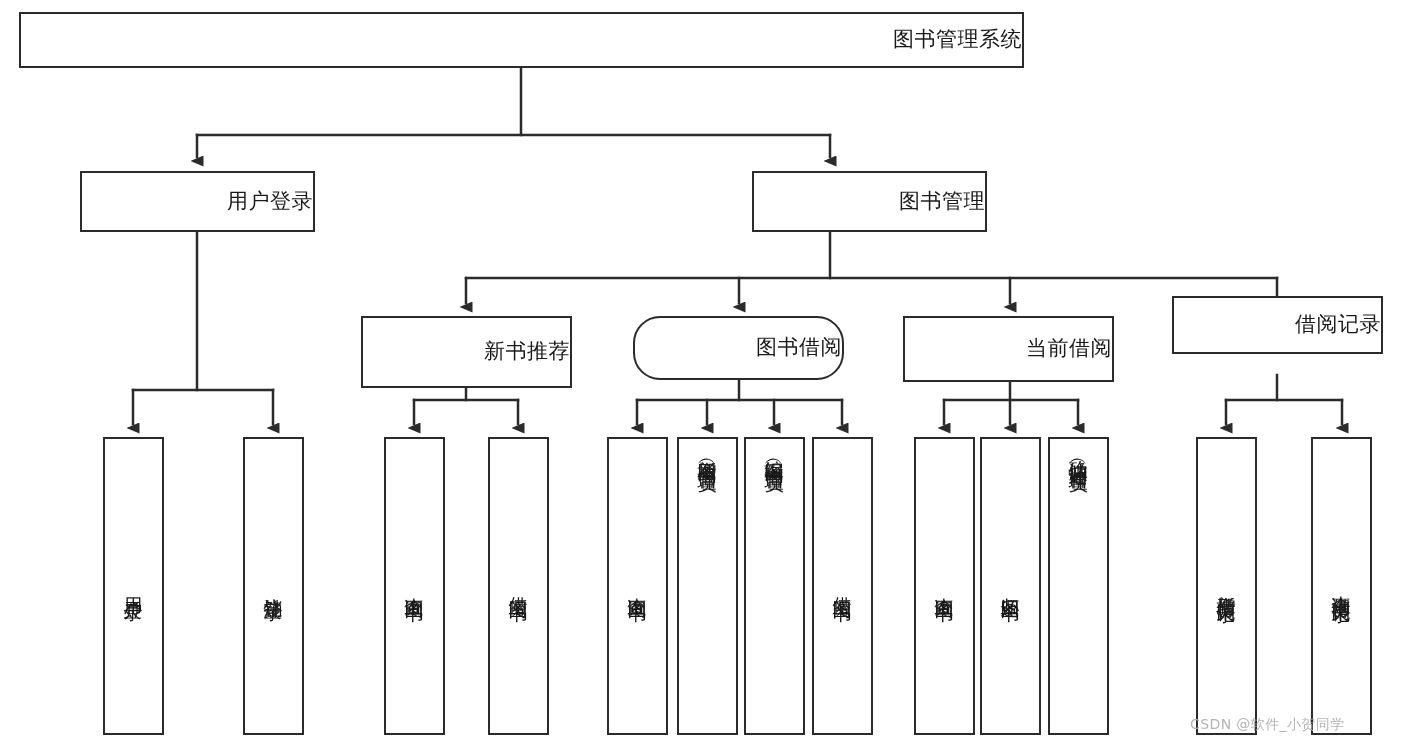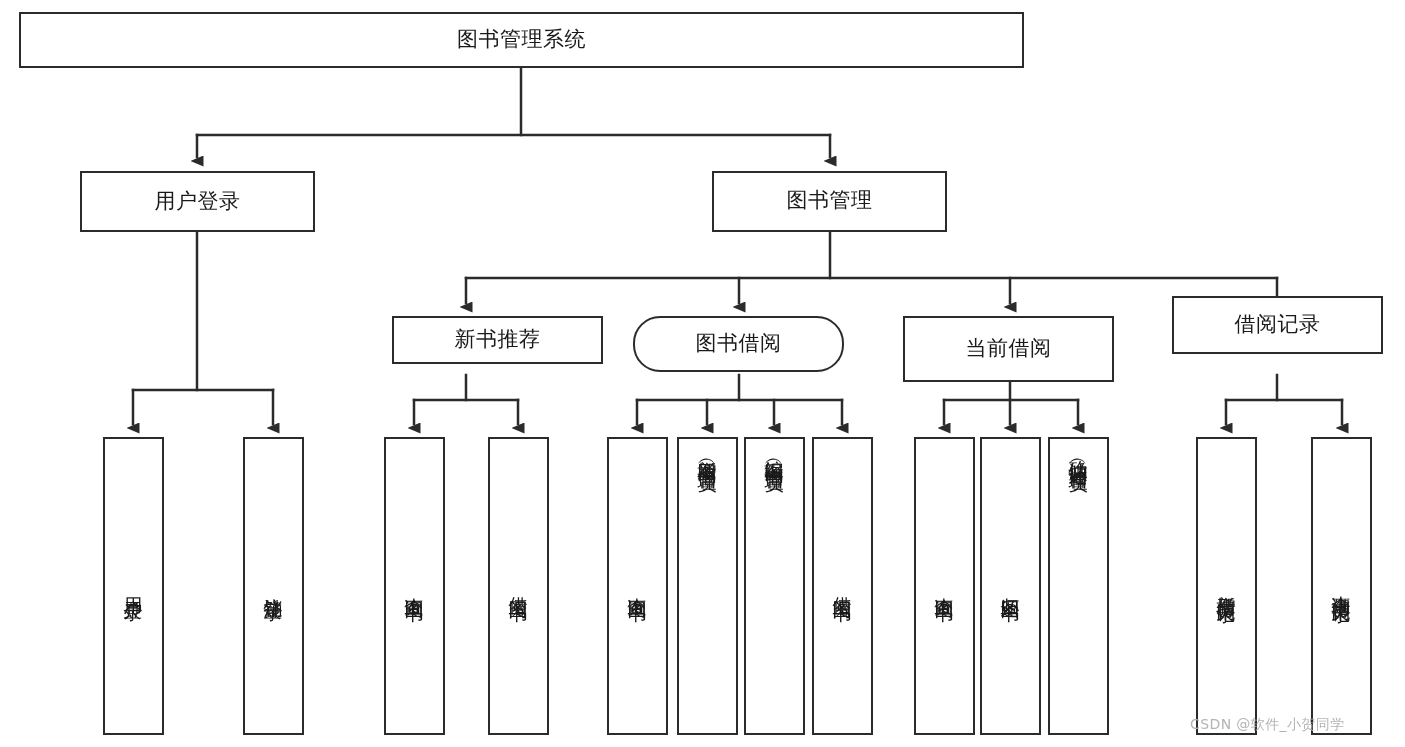--- a/index.html
+++ b/index.html
@@ -25,21 +25,21 @@
     width: 1405px;
     height: 747px;
   }
   .node-box {
     position: absolute;
     box-sizing: border-box;
     background: #ffffff;
     border: 2.5px solid #2b2b2b;
     display: flex;
     align-items: center;
-    justify-content: center;
+    justify-content: flex-end;
     z-index: 3;
   }
   .node-box.horizontal .node-label {
     writing-mode: horizontal-tb;
     font-size: 21px;
     line-height: 1.1;
     color: #1a1a1a;
     letter-spacing: 0.5px;
     white-space: nowrap;
   }
@@ -141,29 +141,29 @@
   </svg>
 
   <div class="node-box horizontal" style="left:19px; top:12px; width:1005px; height:56px;">
     <span class="node-label">图书管理系统</span>
   </div>
 
   <div class="node-box horizontal" style="left:80px; top:171px; width:235px; height:61px;">
     <span class="node-label">用户登录</span>
   </div>
 
-  <div class="node-box horizontal" style="left:712px; top:171px; width:235px; height:61px;font-family:Liberation Mono, monospace;">
+  <div class="node-box horizontal" style="left:752px; top:171px; width:235px; height:61px;">
     <span class="node-label">图书管理</span>
   </div>
 
-  <div class="node-box horizontal" style="left:361px; top:316px; width:211px; height:48px;margin-left:31px;">
+  <div class="node-box horizontal" style="left:361px; top:316px; width:211px; height:72px;">
     <span class="node-label">新书推荐</span>
   </div>
 
-  <div class="node-box horizontal" style="left:633px; top:316px; width:211px; height:56px;border-radius:27px;">
+  <div class="node-box horizontal" style="left:633px; top:316px; width:211px; height:64px;border-radius:27px;">
     <span class="node-label">图书借阅</span>
   </div>
 
   <div class="node-box horizontal" style="left:903px; top:316px; width:211px; height:66px;">
     <span class="node-label">当前借阅</span>
   </div>
 
   <div class="node-box horizontal" style="left:1172px; top:296px; width:211px; height:58px;">
     <span class="node-label">借阅记录</span>
   </div>

